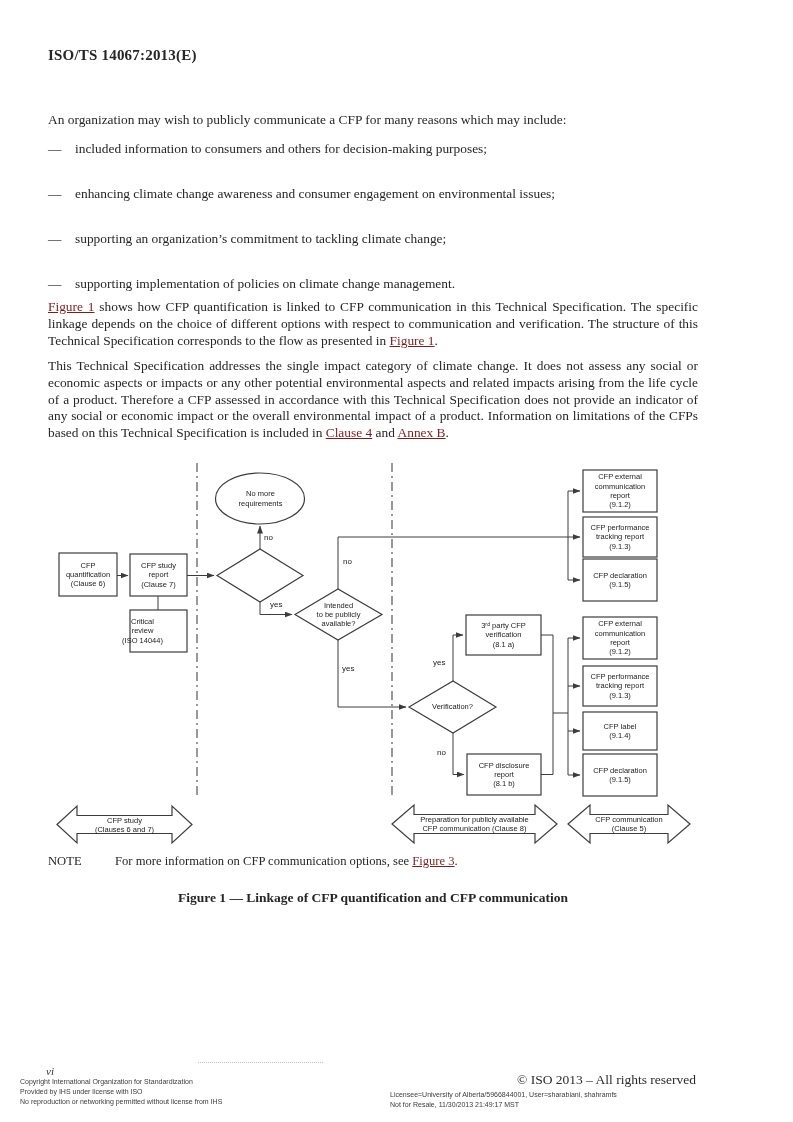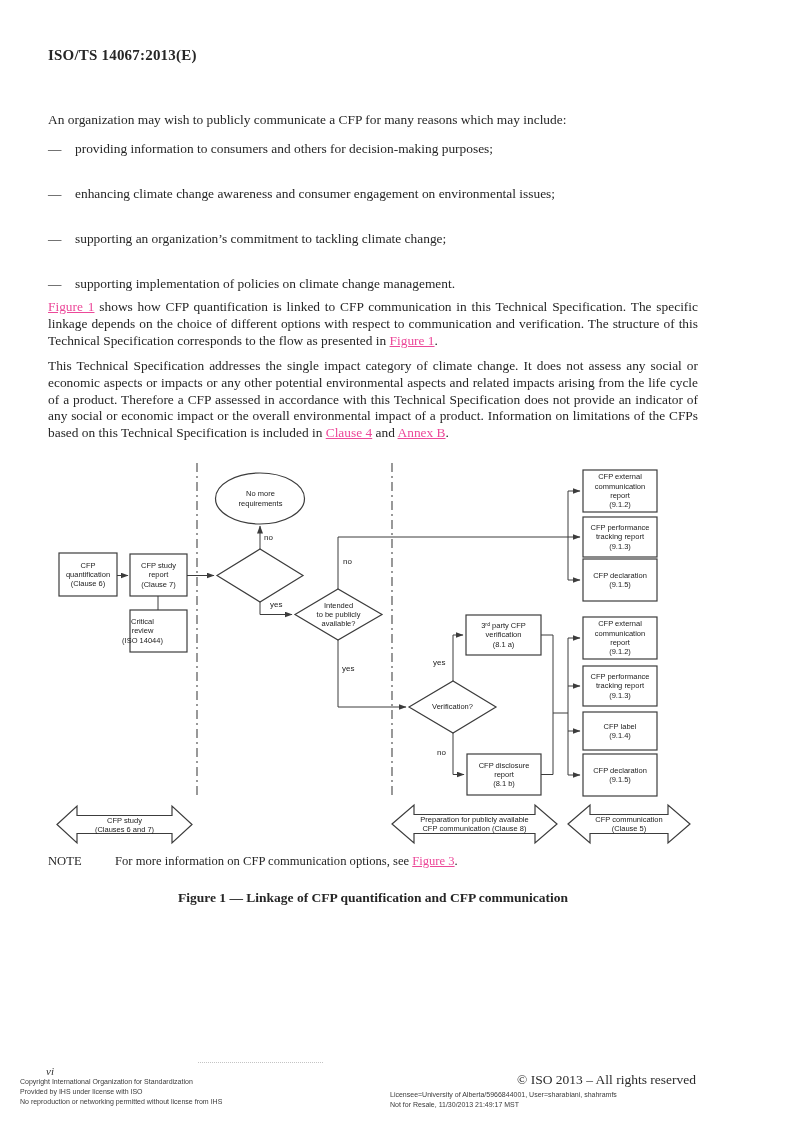--- a/index.html
+++ b/index.html
@@ -11,21 +11,21 @@
   .hdr {
     position:absolute; left:48px; top:47px;
     font-size:15px; font-weight:bold; letter-spacing:0.2px;
   }
   .tb {
     position:absolute; left:48px; width:650px;
     font-size:13.4px; line-height:16.8px; text-align:justify;
   }
   .bullet { padding-left:27px; position:relative; text-align:left; }
   .bullet .dash { position:absolute; left:0; top:0; }
-  a.lnk { color:#ec4899; text-decoration:underline; cursor:pointer; }
+  a.lnk { color:#7f1d1d; text-decoration:underline; cursor:pointer; }
   .note { position:absolute; left:48px; top:854px; width:650px; font-size:12.6px; }
   .note .nlabel { display:inline-block; width:67px; }
   .caption {
     position:absolute; left:48px; top:890px; width:650px;
     text-align:center; font-weight:bold; font-size:13.5px;
   }
   
   .diagram { position:absolute; left:0; top:460px; width:793px; height:392px; }
   .diagram svg { position:absolute; left:0; top:0; }
   .dnode {
@@ -71,21 +71,21 @@
 <body>
 
 <div class="page">
 
   <div class="hdr">ISO/TS 14067:2013(E)</div>
 
   <div class="tb" style="top:112px">An organization may wish to publicly communicate a CFP for many reasons which may include:</div>
 
   <div class="tb bullet" style="top:141px">
     <span class="dash">—</span>
-    <span>providing information to consumers and others for decision-making purposes;</span>
+    <span>included information to consumers and others for decision-making purposes;</span>
   </div>
   <div class="tb bullet" style="top:169px">
     <span class="dash">—</span>
     <span>enhancing climate change awareness and consumer engagement on environmental issues;</span>
   </div>
   <div class="tb bullet" style="top:197px">
     <span class="dash">—</span>
     <span>supporting an organization’s commitment to tackling climate change;</span>
   </div>
   <div class="tb bullet" style="top:226px">

